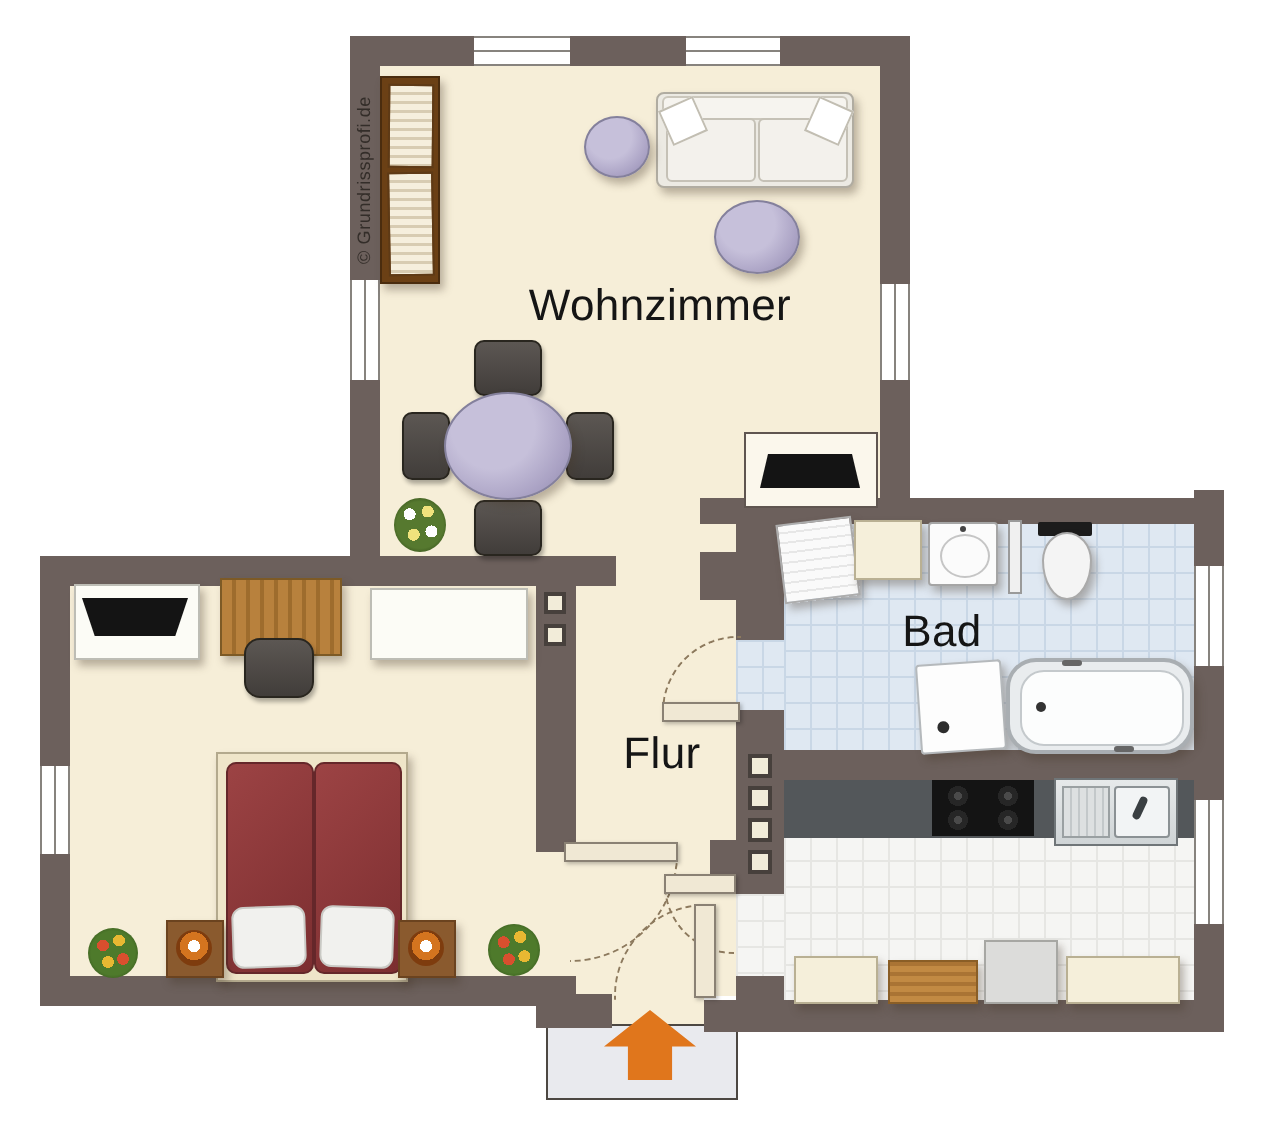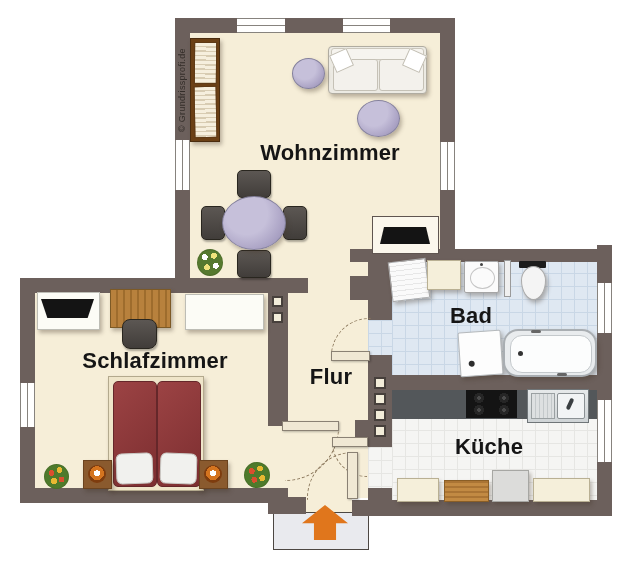--- a/index.html
+++ b/index.html
@@ -10,21 +10,21 @@
   .floor{position:absolute;background:var(--floor,#f6eed8);}
   .tile-bad{position:absolute;background-color:var(--bad_tile,#dfe8f2);
     background-image:linear-gradient(#c9d7e6 1px,transparent 1px),linear-gradient(90deg,#c9d7e6 1px,transparent 1px);
     background-size:13px 13px;}
   .tile-kit{position:absolute;background-color:var(--kitchen_tile,#f5f5f3);
     background-image:linear-gradient(#e6e6e3 1px,transparent 1px),linear-gradient(90deg,#e6e6e3 1px,transparent 1px);
     background-size:13px 13px;}
   .win-h{position:absolute;background:linear-gradient(to bottom,#87837e 0 1px,#fff 1px 7px,#87837e 7px 8px,#fff 8px 14px,#87837e 14px 15px);}
   .win-v{position:absolute;background:linear-gradient(to right,#87837e 0 1px,#fff 1px 7px,#87837e 7px 8px,#fff 8px 14px,#87837e 14px 15px);}
   .lbl{position:absolute;transform:translate(-50%,-50%);font-size:22px;color:#151515;
-       font-weight:700;letter-spacing:.2px;white-space:nowrap;}
+       font-weight:400;letter-spacing:.2px;white-space:nowrap;}
   .arc{position:absolute;border:1.6px dashed #8d7a5e;border-radius:50%;background:transparent;}
   .q-tl{clip-path:polygon(-2% -2%,52% -2%,52% 52%,-2% 52%);}
   .q-br{clip-path:polygon(50% 50%,102% 50%,102% 102%,50% 102%);}
   .q-bl{clip-path:polygon(-2% 50%,50% 50%,50% 102%,-2% 102%);}
   .leaf{position:absolute;background:#f0e8d4;border:1px solid #8a8174;box-shadow:1px 1px 2px rgba(0,0,0,.25);}
   .sh{box-shadow:2px 3px 4px rgba(70,55,40,.35);}
   .cream{position:absolute;background:#f5efda;border:1px solid #b9b093;}
   .whitebox{position:absolute;background:#fcfcf6;border:1px solid #bdbdb5;}
   .chair{position:absolute;background:linear-gradient(180deg,#5c5753,#413d3a);
          border:1px solid #29261f;border-radius:5px;box-shadow:1px 2px 2px rgba(0,0,0,.3);}
@@ -209,20 +209,18 @@
   <div class="leaf" style="left:332px;top:437px;width:34px;height:8px;"></div>
 
   <div class="arc q-tl" style="left:307px;top:452px;width:90px;height:90px;"></div>
   <div class="leaf" style="left:347px;top:452px;width:9px;height:45px;"></div>
 
   <div class="abs" style="left:302px;top:505px;width:46px;height:35px;background:var(--arrow,#e0761c);
               clip-path:polygon(50% 0,100% 52%,74% 52%,74% 100%,26% 100%,26% 52%,0 52%);
               filter:drop-shadow(0 0 1px #8c4a10);"></div>
 
   <div class="lbl" style="left:330px;top:153px;">Wohnzimmer</div>
-  <div class="lbl" style="left:155px;top:361px;">Schlafzimmer</div>
   <div class="lbl" style="left:331px;top:377px;">Flur</div>
   <div class="lbl" style="left:471px;top:316px;">Bad</div>
-  <div class="lbl" style="left:489px;top:447px;">Küche</div>
 
   <div class="watermark" style="left:182px;top:90px;">© Grundrissprofi.de</div>
 
 </div>
 
 </body></html>

